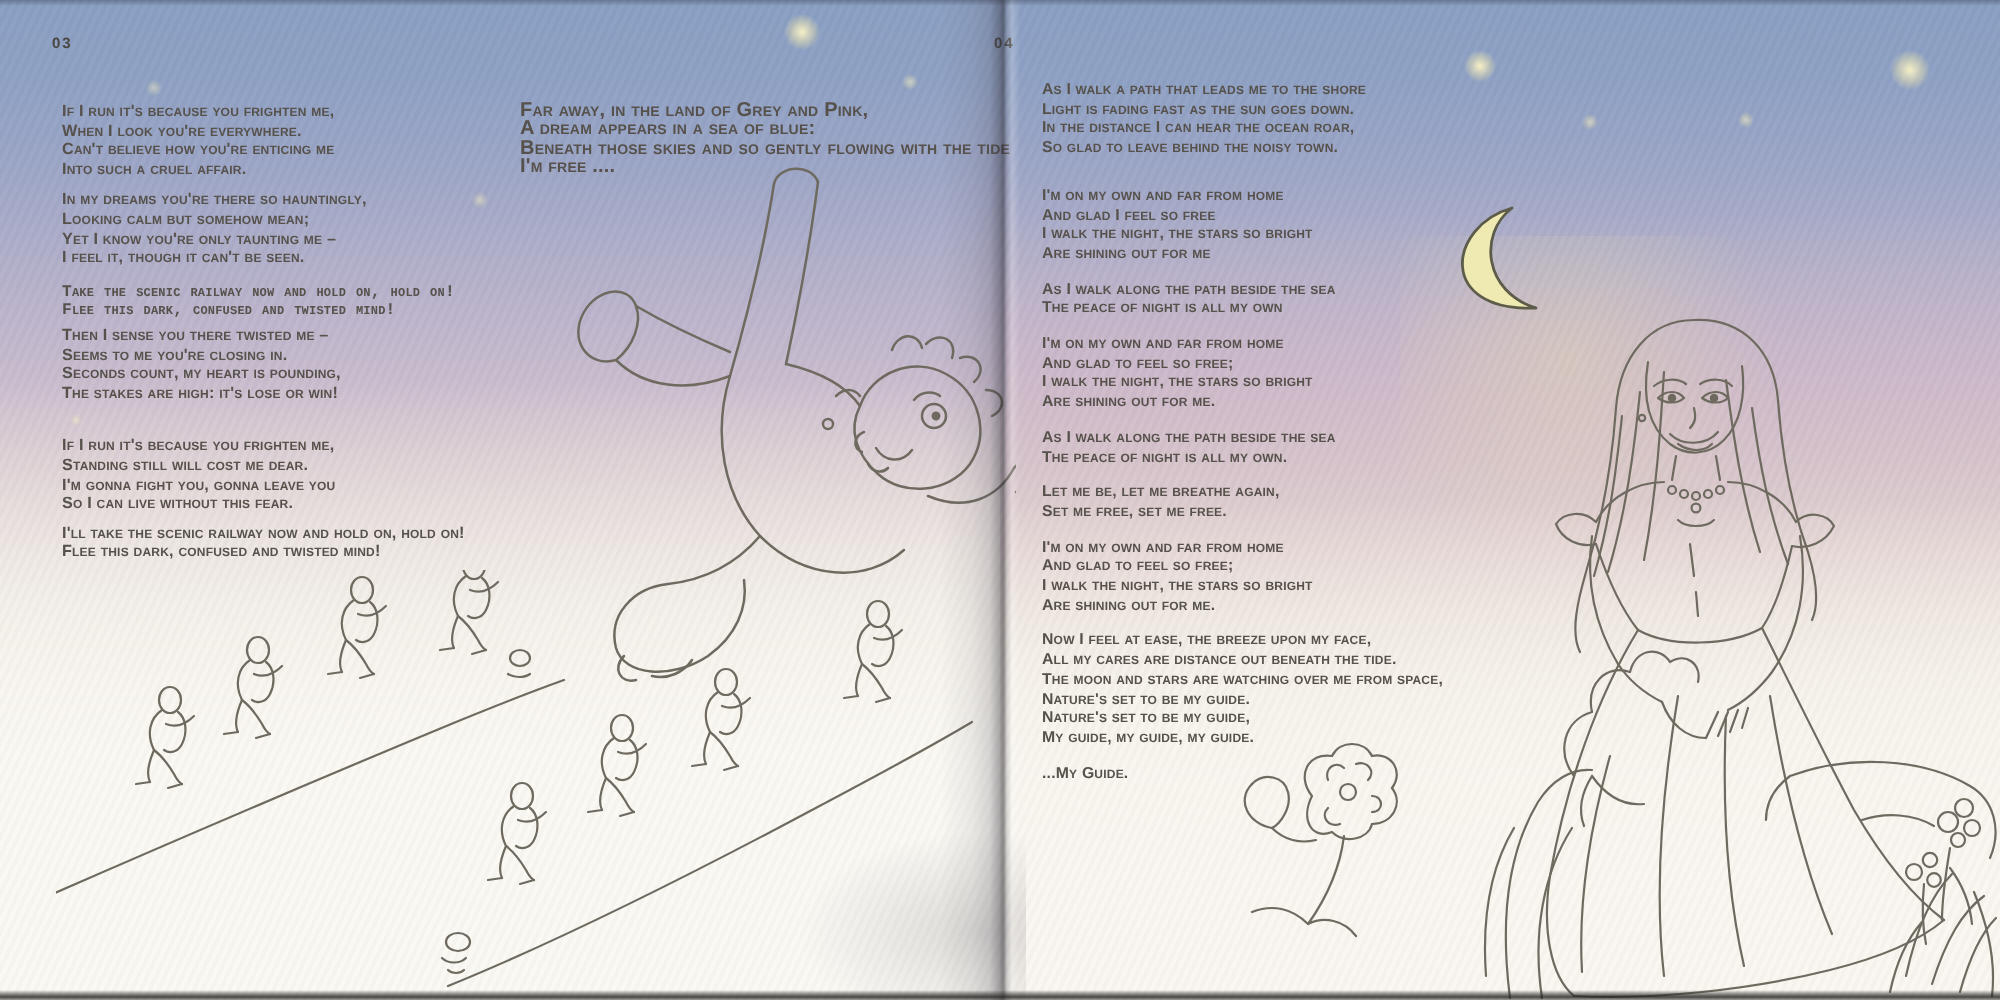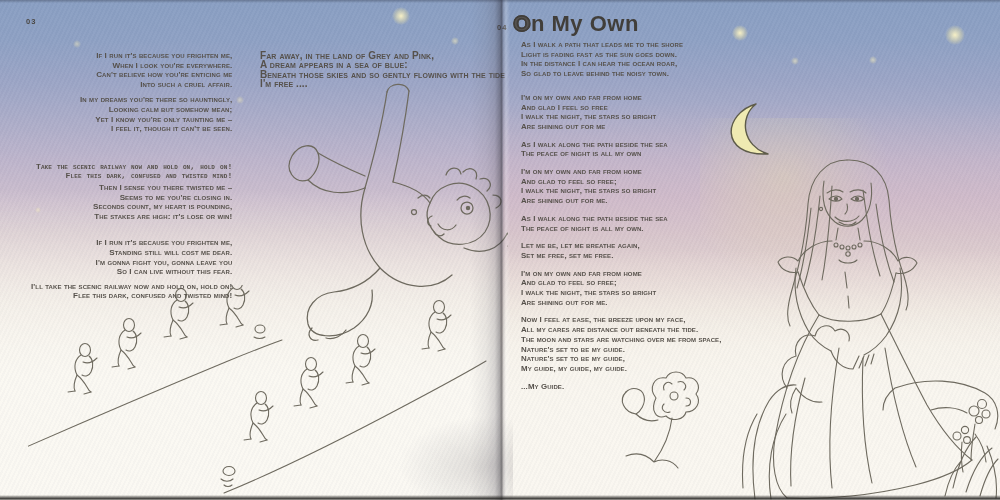--- a/index.html
+++ b/index.html
@@ -29,30 +29,30 @@
     background:linear-gradient(90deg,
       rgba(100,96,106,0) 0%, rgba(100,96,106,0.10) 40%, rgba(88,84,96,0.22) 62%,
       rgba(55,52,62,0.40) 74%, rgba(40,38,46,0.52) 79%, rgba(130,126,134,0.25) 84%,
       rgba(255,255,255,0.22) 90%, rgba(255,255,255,0) 100%);}
   .edge-top{position:absolute;left:0;top:0;width:1000px;height:3px;
     background:linear-gradient(180deg, rgba(40,45,60,0.35), rgba(40,45,60,0));}
   .edge-bottom{position:absolute;left:0;top:495px;width:1000px;height:5px;
     background:linear-gradient(180deg, rgba(60,60,58,0) 0%, rgba(50,48,45,0.55) 40%, rgba(35,34,32,0.82) 70%, rgba(70,68,64,0.5) 100%);}
   .star{position:absolute;border-radius:50%;pointer-events:none;
     background:radial-gradient(circle, rgba(252,244,198,0.95) 0%, rgba(242,232,172,0.40) 45%, rgba(242,232,172,0) 72%);}
-  .title-row{position:absolute;display:inline-flex;align-items:center;white-space:nowrap;}
+  .title-row{position:absolute;display:inline-flex;align-items:flex-start;white-space:nowrap;}
   .tracknum{font-size:7.5px;font-weight:bold;letter-spacing:1px;color:#4a4743;margin-right:6px;margin-top:6px;}
   .songtitle{font-size:22px;font-weight:bold;letter-spacing:0.5px;color:#413e3a;}
   .tfirst{color:rgba(240,240,244,0.12);-webkit-text-stroke:1.4px #413e3a;
     text-shadow:-1.1px 0 #413e3a,1.1px 0 #413e3a,0 -1.1px #413e3a,0 1.1px #413e3a;}
   .lyrics{position:absolute;font-weight:bold;font-variant:small-caps;color:#56514b;letter-spacing:0.1px;}
   .lyrics .line{white-space:nowrap;}
-  .col-l1{left:31px;top:51px;font-size:8.1px;line-height:9.6px;text-align:right;}
+  .col-l1{left:31px;top:51px;font-size:8.1px;line-height:9.6px;}
   .col-l1 .stanza:nth-of-type(1){margin-bottom:6px;}
-  .col-l1 .stanza:nth-of-type(2){margin-bottom:28px;}
+  .col-l1 .stanza:nth-of-type(2){margin-bottom:8px;}
   .col-l1 .stanza:nth-of-type(3){margin-bottom:2px;font-family:Liberation Mono, monospace;}
   .col-l1 .stanza:nth-of-type(4){margin-bottom:17px;}
   .col-l1 .stanza:nth-of-type(5){margin-bottom:5px;}
   .col-l2{left:260px;top:51px;font-size:10px;line-height:9.4px;}
   .col-r{left:521px;top:40px;font-size:7.9px;line-height:9.7px;}
   .col-r .stanza{margin-bottom:8px;}
   .col-r .stanza:first-child{margin-bottom:14px;}
   .art{position:absolute;pointer-events:none;}
 </style>
 </head>
@@ -240,21 +240,20 @@
           <div class="line">A dream appears in a sea of blue:</div>
           <div class="line">Beneath those skies and so gently flowing with the tide</div>
           <div class="line">I'm free ....</div>
         </div>
       </div>
   </div>
 
   <div>
     <div class="title-row" style="left:497px;top:11px;">
       <span class="tracknum">04</span>
-      <span class="songtitle"><span class="tfirst">O</span><span>n My Own</span></span>
     </div>
     <div class="lyrics col-r">
         <div class="stanza">
           <div class="line">As I walk a path that leads me to the shore</div>
           <div class="line">Light is fading fast as the sun goes down.</div>
           <div class="line">In the distance I can hear the ocean roar,</div>
           <div class="line">So glad to leave behind the noisy town.</div>
         </div>
         <div class="stanza">
           <div class="line">I'm on my own and far from home</div>

